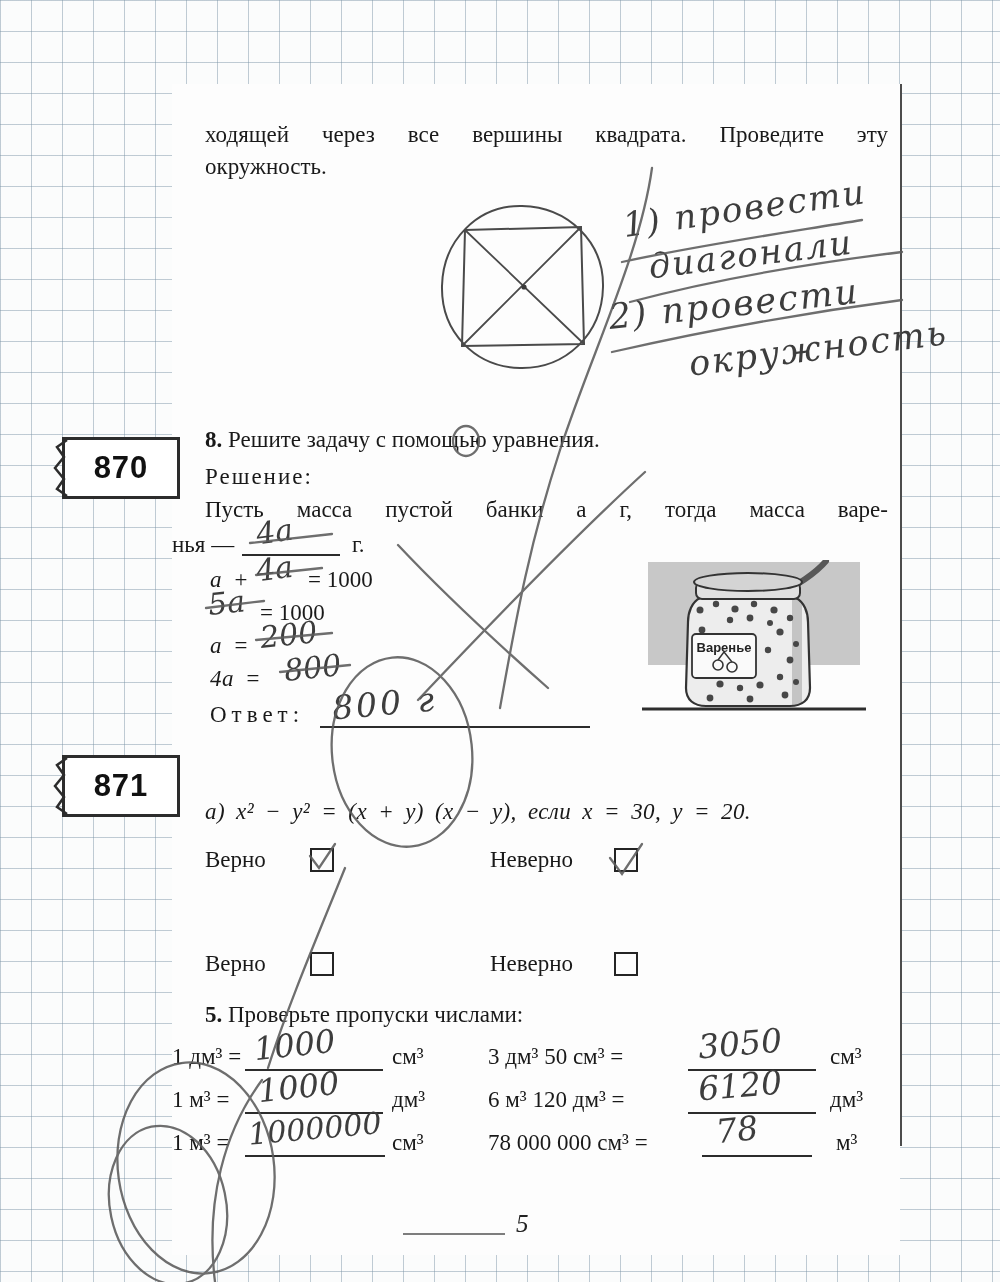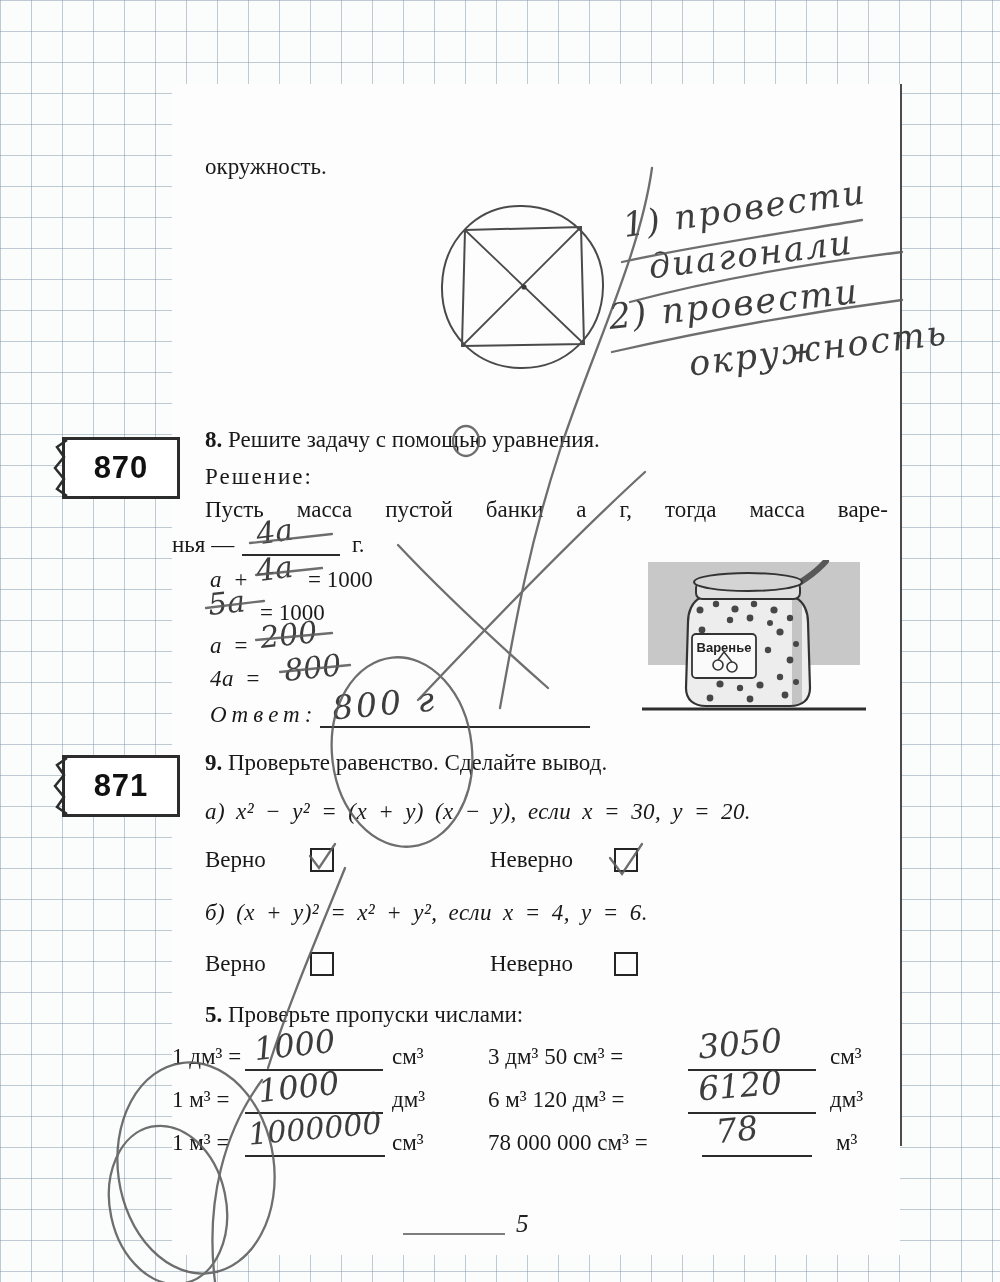--- a/index.html
+++ b/index.html
@@ -12,21 +12,21 @@
     background-size:31px 31px;
     font-family:"Liberation Serif", serif;
   }
   .sheet { position:absolute; left:172px; top:84px; width:728px; height:1171px; background:#fdfdfd; z-index:1; }
   .right-rule { position:absolute; left:900px; top:84px; width:2px; height:1062px; background:#4c4c4c; z-index:2; }
 
   .pl { position:absolute; z-index:3; font-size:23px; line-height:30px; color:#191919; white-space:nowrap; }
   .pl b { font-weight:700; }
   .just { white-space:normal; text-align:justify; text-align-last:justify; }
   .sp2 { letter-spacing:2px; }
-  .sp4 { letter-spacing:5px;font-style:italic; }
+  .sp4 { letter-spacing:5px; }
   .frm { font-style:italic; word-spacing:5px; letter-spacing:.4px; }
 
   .hw { position:absolute; z-index:4; font-family:"DejaVu Serif", serif; font-style:italic;
         color:#3d3d3d; white-space:nowrap; }
   .blank { position:absolute; z-index:3; height:0; border-bottom:2px solid #2c2c2c; }
   .cb { position:absolute; z-index:3; width:20px; height:20px; border:2px solid #242424; background:#fdfdfd; }
 
   .badge { position:absolute; left:62px; width:112px; height:56px; background:#fff;
            border:3px solid #2c2c2c; display:flex; align-items:center; justify-content:center; z-index:3; }
   .badge-num { font-family:"Liberation Sans", sans-serif; font-weight:700; font-size:31px; color:#111; letter-spacing:1px; }
@@ -39,20 +39,23 @@
   .overlay { position:absolute; left:0; top:0; z-index:5; pointer-events:none; }
 </style>
 </head>
 <body>
 
 <div class="page">
 
   <div class="sheet"></div>
   <div class="right-rule"></div>
 
+  <div class="pl just" style="left:205px; top:120px; width:683px">
+    <span>ходящей через все вершины квадрата. Проведите эту</span>
+  </div>
   <div class="pl" style="left:205px; top:152px">
     <span>окружность.</span>
   </div>
 
   <svg class="art" style="left:420px; top:195px" width="205" height="195" viewBox="0 0 205 195">
     <path d="M102,11 C148,12 184,47 183,92 C182,140 145,174 100,173 C55,172 21,137 22,91 C23,45 58,10 102,11 Z" fill="none" stroke="#4a4a4a" stroke-width="2"></path>
     <path d="M45,35 L161,32 L164,149 L42,151 Z" fill="none" stroke="#4a4a4a" stroke-width="2"></path>
     <path d="M45,35 L164,149 M161,32 L42,151" fill="none" stroke="#4a4a4a" stroke-width="1.8"></path>
     <circle cx="104" cy="92" r="2.6" fill="#3a3a3a"></circle>
   </svg>
@@ -166,40 +169,33 @@
     <g>
       <rect x="52" y="74" width="64" height="44" rx="4" fill="#fafafa" stroke="#333" stroke-width="1.8"></rect>
       <text x="84" y="92" text-anchor="middle" font-family="Liberation Sans, sans-serif" font-size="13" font-weight="bold" fill="#222">Варенье</text>
       <circle cx="78" cy="105" r="5" fill="none" stroke="#333" stroke-width="1.6"></circle>
       <circle cx="92" cy="107" r="5" fill="none" stroke="#333" stroke-width="1.6"></circle>
       <path d="M78,100 L84,92 L92,102" fill="none" stroke="#333" stroke-width="1.4"></path>
     </g>
     <line x1="2" y1="149" x2="226" y2="149" stroke="#2e2e2e" stroke-width="3"></line>
   </svg>
 
-  <div class="pl" style="left:205px; top:748px">
-    <b>9.</b>
-    <span>Проверьте равенство. Сделайте вывод.</span>
-  </div>
   <div class="pl frm" style="left:205px; top:797px">
     <span>а) x² − y² = (x + y) (x − y), если x = 30, y = 20.</span>
   </div>
 
   <div class="pl" style="left:205px; top:845px">
     <span>Верно</span>
   </div>
   <span class="cb" style="left:310px; top:848px"></span>
   <div class="pl" style="left:490px; top:845px">
     <span>Неверно</span>
   </div>
   <span class="cb" style="left:614px; top:848px"></span>
 
-  <div class="pl frm" style="left:205px; top:898px">
-    <span>б) (x + y)² = x² + y², если x = 4, y = 6.</span>
-  </div>
 
   <div class="pl" style="left:205px; top:949px">
     <span>Верно</span>
   </div>
   <span class="cb" style="left:310px; top:952px"></span>
   <div class="pl" style="left:490px; top:949px">
     <span>Неверно</span>
   </div>
   <span class="cb" style="left:614px; top:952px"></span>
 

